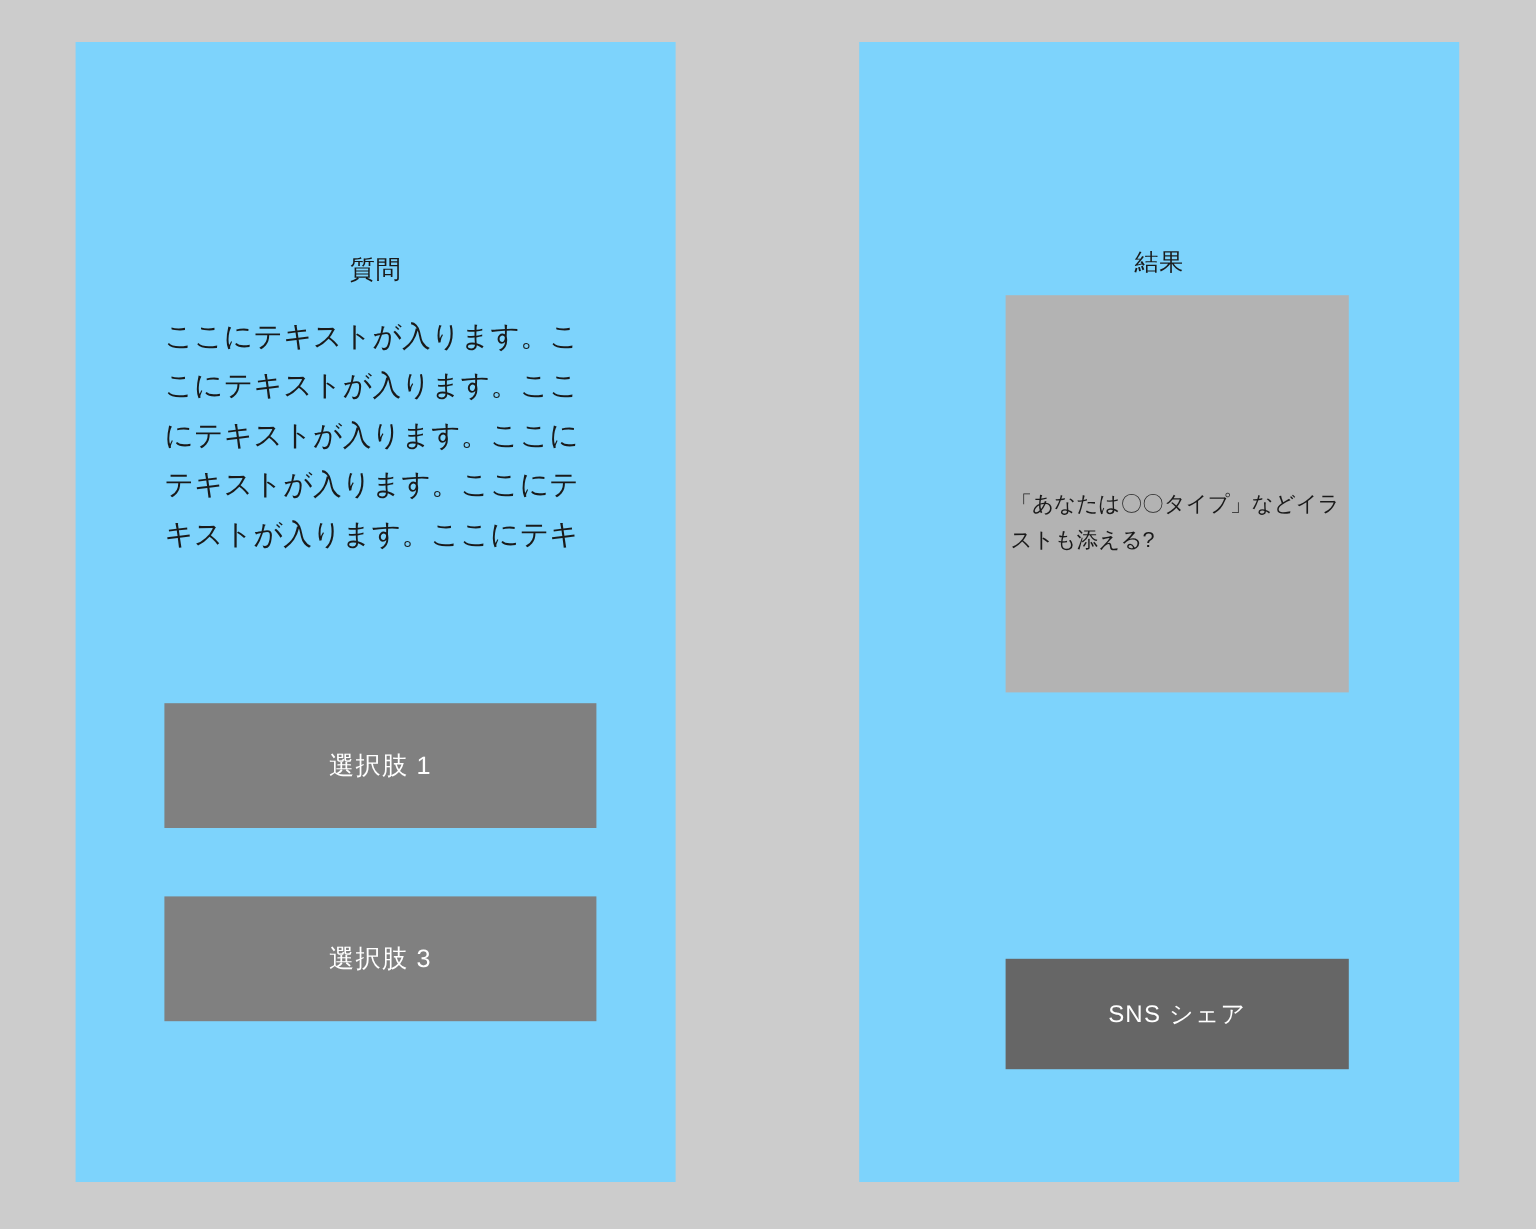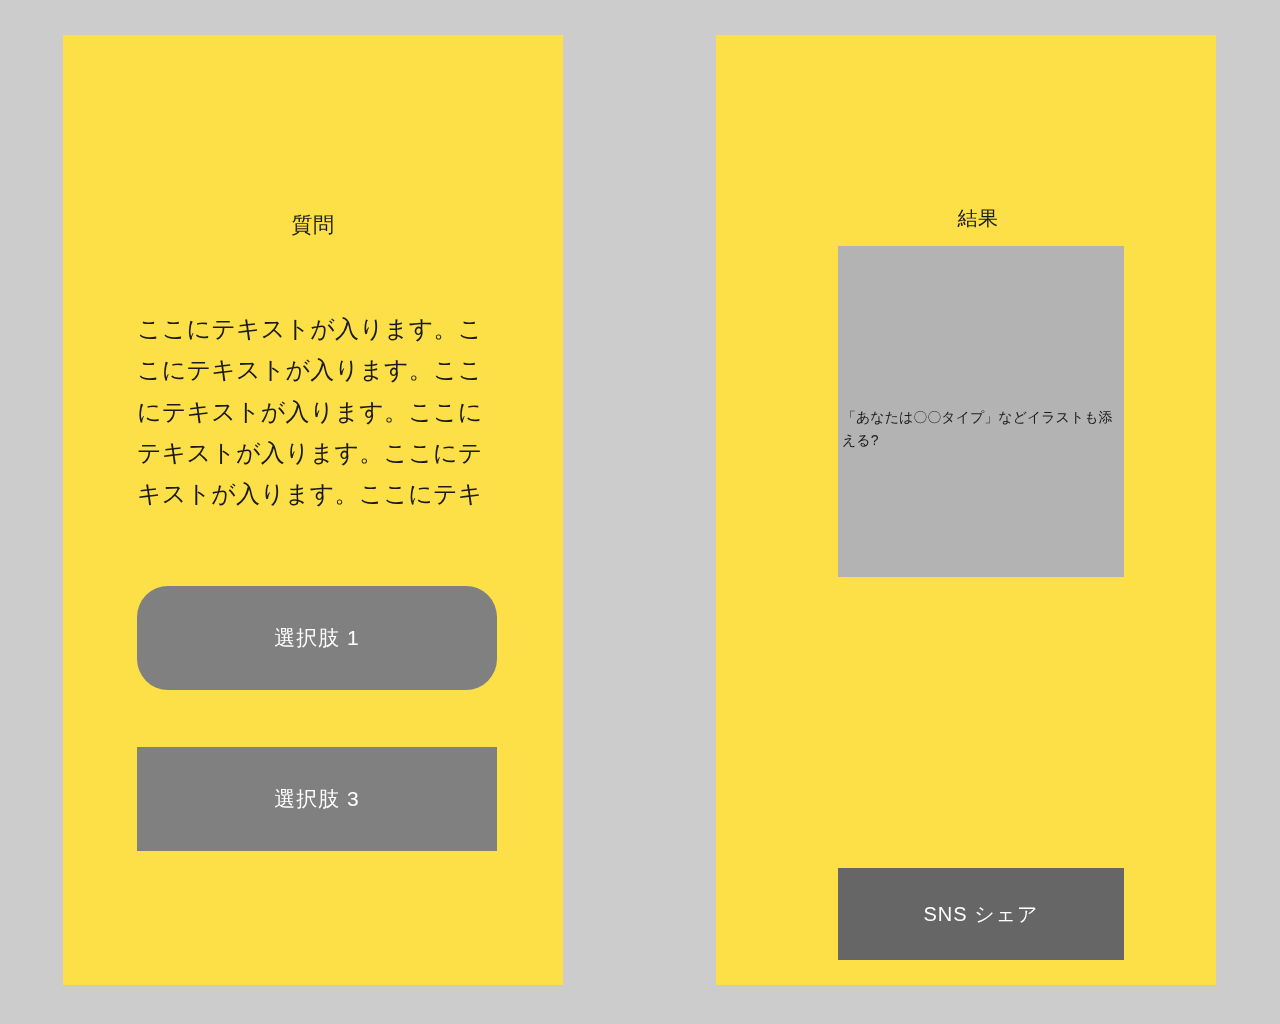--- a/index.html
+++ b/index.html
@@ -15,21 +15,21 @@
   }
   .canvas {
     position: relative;
     width: 1280px;
     height: 1024px;
   }
 
   
   .screen {
     position: absolute;
-    background: #fde047;
+    background: #7dd3fc;
   }
   .screen-question {
     left: 63px;
     top: 35px;
     width: 500px;
     height: 950px;
   }
   .screen-result {
     left: 716px;
     top: 35px;
@@ -50,83 +50,81 @@
   }
   .q-body {
     position: absolute;
     left: 74px;
     top: 225px;
     width: 352px;
     font-size: 24px;
     line-height: 1.72;
     color: #1a1a1a;
     letter-spacing: 0.2px;
-    margin-top: 48px;
   }
   .choice-btn {
     position: absolute;
     left: 74px;
     width: 360px;
     height: 104px;
     background: #808080;
     color: #ffffff;
     font-size: 21px;
     display: flex;
     align-items: center;
     justify-content: center;
     letter-spacing: 1px;
   }
-  .choice-1 { top: 551px; border-radius: 31px; }
+  .choice-1 { top: 551px; }
   .choice-2 { top: 712px; }
 
   
   .r-title {
     position: absolute;
     left: 0;
     top: 170px;
     width: 500px;
     text-align: center;
     font-size: 20px;
     color: #1a1a1a;
     letter-spacing: 0.5px;
-    padding-left: 12px;
   }
   .r-image {
     position: absolute;
     left: 122px;
     top: 211px;
     width: 286px;
     height: 331px;
     background: #b3b3b3;
   }
   .r-image-caption {
     position: absolute;
     left: 0;
     top: 160px;
     width: 286px;
     padding: 0 4px;
     box-sizing: border-box;
-    font-size: 14px;
+    font-size: 18px;
     line-height: 1.65;
     color: #1a1a1a;
   }
   .r-body {
     position: absolute;
     left: 122px;
     top: 597px;
     width: 300px;
     font-size: 16px;
     line-height: 1.95;
     color: #1a1a1a;
     letter-spacing: 0.1px;
   }
   .share-btn {
     position: absolute;
     left: 122px;
-    top: 833px;
+    top: 764px;
     width: 286px;
     height: 92px;
     background: #666666;
     color: #ffffff;
     font-size: 20px;
     display: flex;
     align-items: center;
     justify-content: center;
     letter-spacing: 1px;
   }

